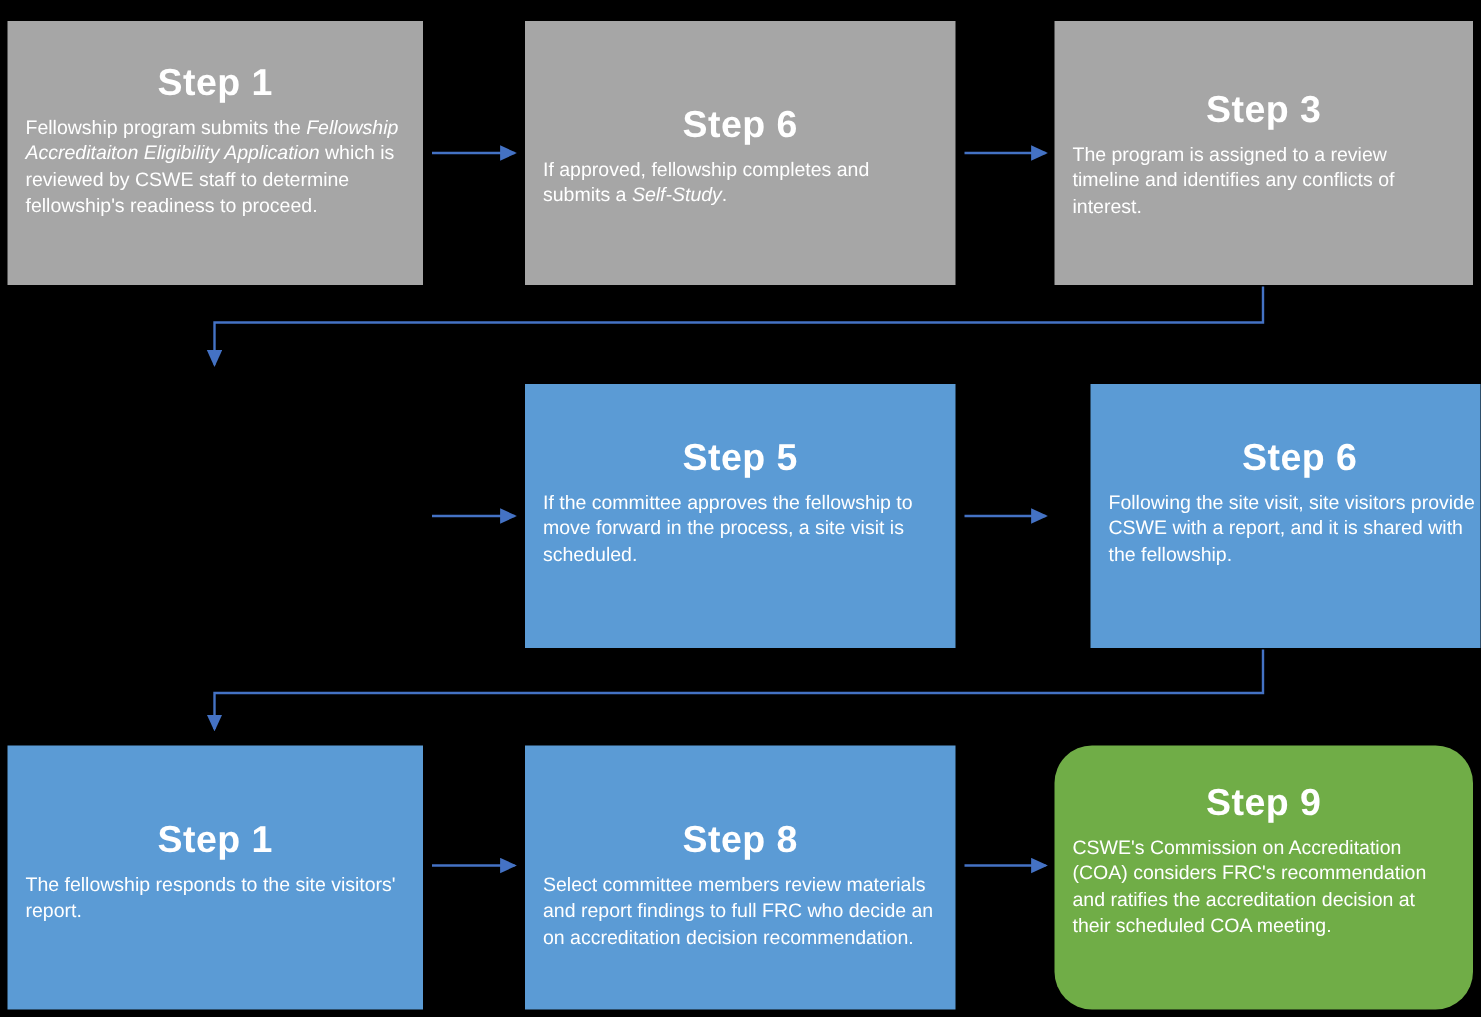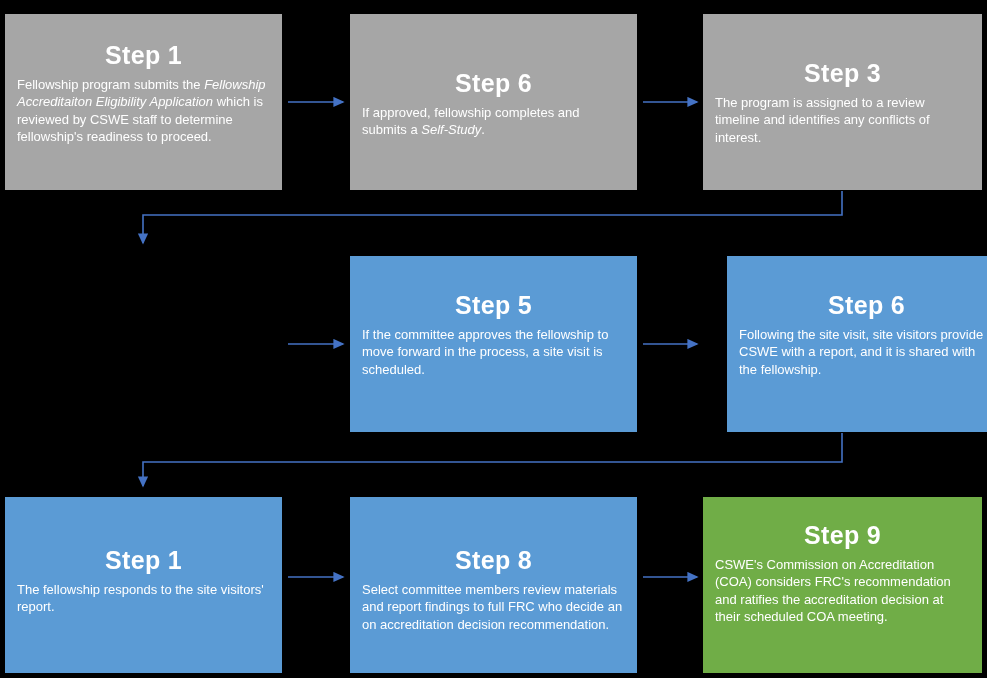--- a/index.html
+++ b/index.html
@@ -53,21 +53,21 @@
   #step1 { left: 5px;   top: 14px;  width: 277px; height: 176px; }
   #step2 { left: 350px; top: 14px;  width: 287px; height: 176px; }
   #step3 { left: 703px; top: 14px;  width: 279px; height: 176px; }
 
   #step4 { left: 5px;   top: 256px; width: 277px; height: 176px; }
   #step5 { left: 350px; top: 256px; width: 287px; height: 176px; }
   #step6 { left: 727px; top: 256px; width: 279px; height: 176px; }
 
   #step7 { left: 5px;   top: 497px; width: 277px; height: 176px; }
   #step8 { left: 350px; top: 497px; width: 287px; height: 176px; }
-  #step9 { left: 703px; top: 497px; width: 279px; height: 176px; }
+  #step9 { left: 703px; top: 497px; width: 279px; height: 176px; border-radius: 25px; }
 
   
   #step1 .title { margin-top: 18px; }
   #step2 .title { margin-top: 46px; }
   #step3 .title { margin-top: 36px; }
   #step4 .title { margin-top: 26px; }
   #step5 .title { margin-top: 26px; }
   #step6 .title { margin-top: 26px; }
   #step7 .title { margin-top: 40px; }
   #step8 .title { margin-top: 40px; }

